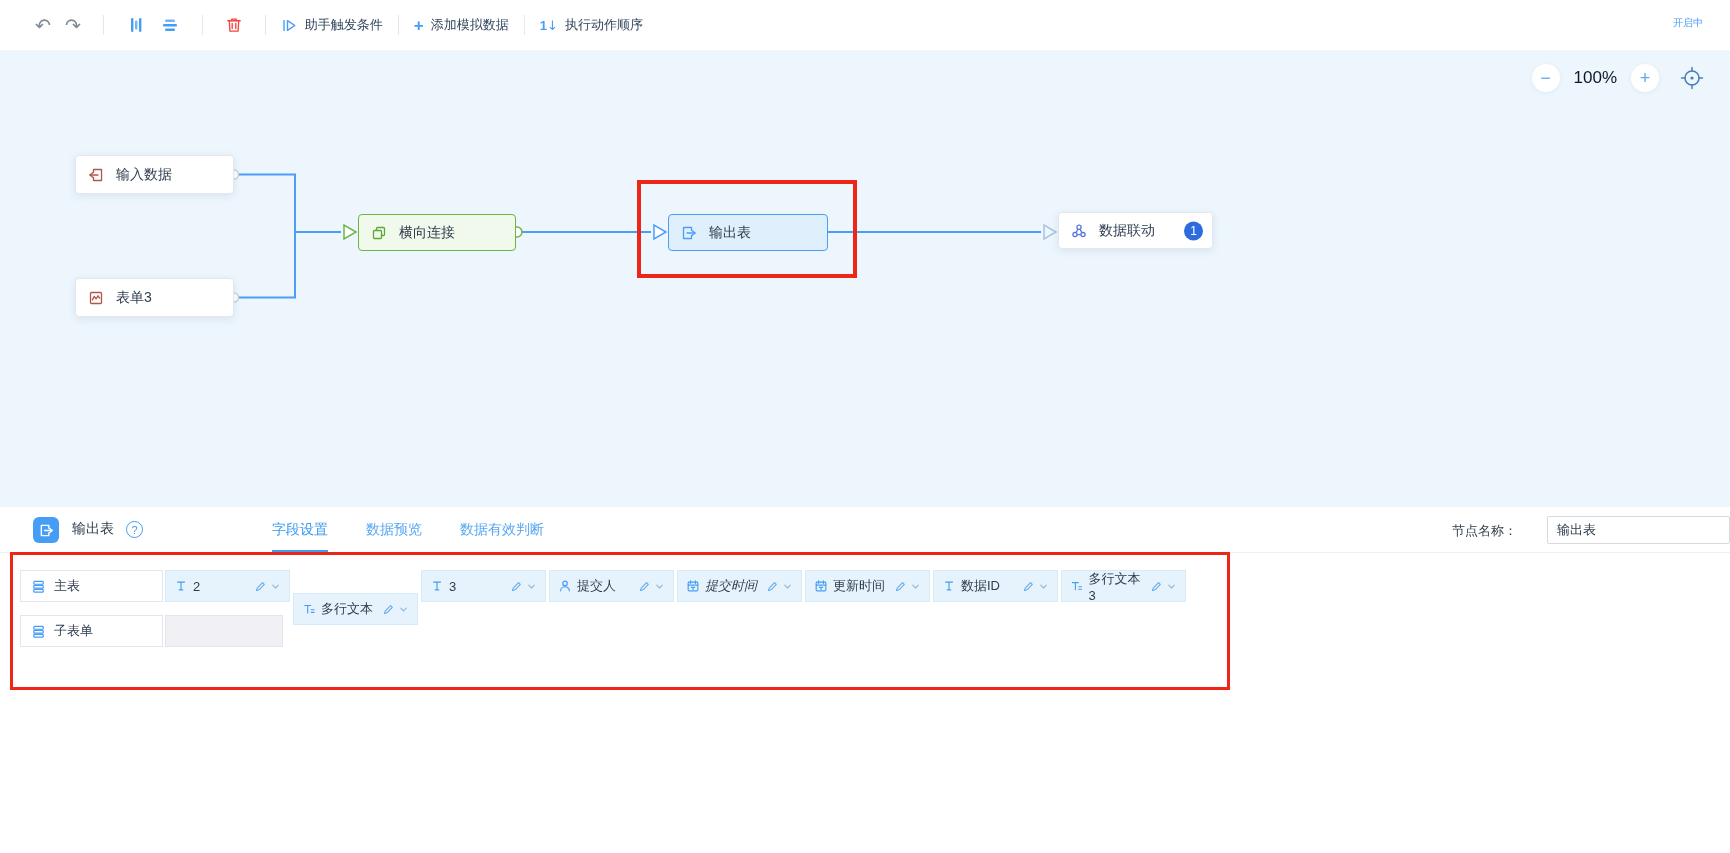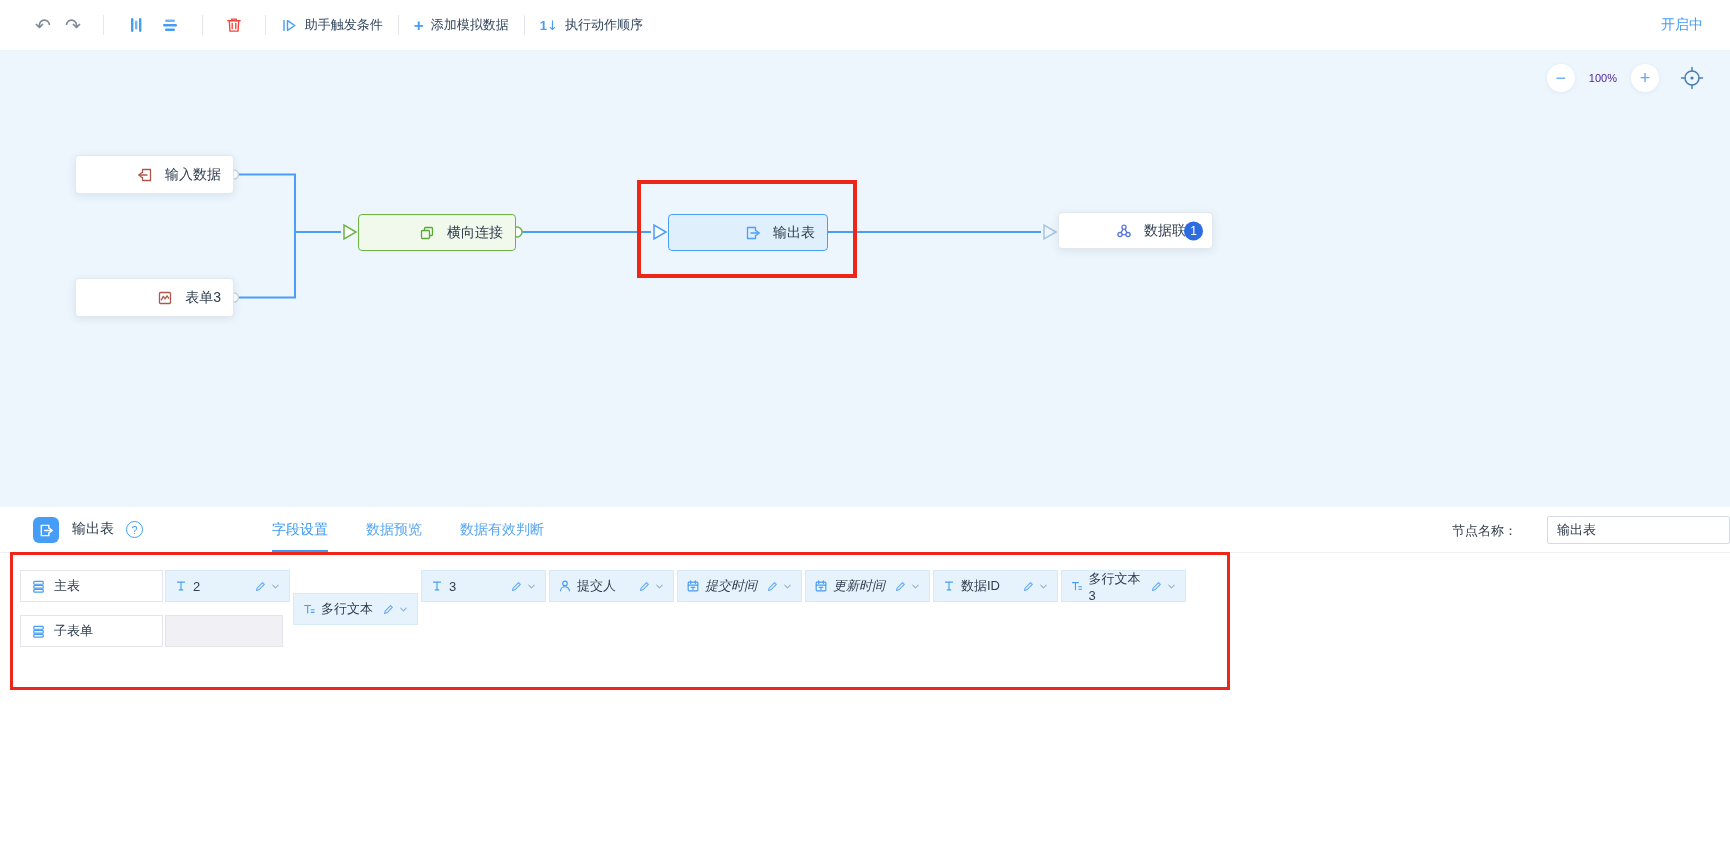--- a/index.html
+++ b/index.html
@@ -10,40 +10,40 @@
   
   .toolbar { position:absolute; top:0; left:0; width:1730px; height:50px; background:#fff;
              display:flex; align-items:center; padding-left:28px; }
   .tb-divider { width:1px; height:20px; background:#e4e8ec; margin:0 15px; }
   .tb-icon-btn { display:flex; align-items:center; justify-content:center; cursor:pointer; margin:0 7px; }
   .tb-arrow { font-size:19px; color:#7e8b99; line-height:1; font-family:"DejaVu Sans",sans-serif; }
   .tb-btn { display:flex; align-items:center; gap:7px; color:#33475f; font-size:13px; cursor:pointer; }
   .tb-plus { color:#459df5; font-size:17px; font-weight:bold; line-height:1; }
   .tb-num { color:#459df5; font-size:13px; font-weight:bold; }
   .tb-num .dn { font-family:"DejaVu Sans",sans-serif; font-weight:normal; }
-  .status-link { position:absolute; right:27px; top:16px; color:#459df5; font-size:14px; cursor:pointer; }
+  .status-link { position:absolute; right:27px; top:16px; color:#459df5; font-size:10px; cursor:pointer; }
 
   
   .canvas { position:absolute; top:50px; left:0; width:1730px; height:457px; background:#edf6fd; }
   .conn-svg { position:absolute; top:0; left:0; }
   .node { position:absolute; background:#fff; border:1px solid #e4e8ee; border-radius:4px;
           box-shadow:0 2px 8px rgba(26,54,89,.10); display:flex; align-items:center;
-          padding:0 12px; gap:12px; font-size:14px; color:#2e3c4e; cursor:pointer;justify-content:flex-end; }
+          padding:0 12px; gap:12px; font-size:14px; color:#2e3c4e; cursor:pointer; }
   .node-green { background:#f1f9ec; border:1px solid #6cb545; box-shadow:none; }
   .node-blue  { background:#e0effc; border:1px solid #4a9ef8; box-shadow:none; }
   .badge { position:absolute; right:9px; top:50%; transform:translateY(-50%); width:19px; height:19px;
            border-radius:50%; background:#2d6cdf; color:#fff; font-size:12px;
            display:flex; align-items:center; justify-content:center; }
   .red-annot { position:absolute; border:4px solid #ee2618; pointer-events:none; }
 
   .zoom-ctrl { position:absolute; top:14px; right:18px; display:flex; align-items:center; gap:14px; }
   .zc-btn { width:28px; height:28px; border-radius:50%; background:#fff; color:#65a8f2;
             display:flex; align-items:center; justify-content:center; font-size:18px;
             cursor:pointer; box-shadow:0 1px 4px rgba(30,60,100,.07); user-select:none; }
-  .zc-level { font-size:11px; color:#4c1d95; }
+  .zc-level { font-size:17px; color:#0f172a; }
 
   
   .panel-header { position:absolute; top:507px; left:0; width:1730px; height:46px; background:#fff;
                   border-bottom:1px solid #eef1f4; }
   .ph-icon { position:absolute; left:33px; top:10px; width:26px; height:26px; border-radius:6px;
              background:#459df5; display:flex; align-items:center; justify-content:center; }
   .ph-title { position:absolute; left:72px; top:13px; font-size:14px; color:#2e3c4e; }
   .help-circle { position:absolute; left:126px; top:14px; width:17px; height:17px; border-radius:50%;
                  border:1px solid #459df5; color:#459df5; font-size:11px; display:flex;
                  align-items:center; justify-content:center; cursor:pointer; }
@@ -299,21 +299,21 @@
       <span>提交时间</span>
       <span class="grow">
         <svg width="13" height="13" viewBox="0 0 16 16" fill="none" stroke="#63a9ef" stroke-width="1.3" stroke-linejoin="round">
             <path d="M3 13 l0.9-3.1 6.6-6.6 2.2 2.2-6.6 6.6 Z"></path>
           </svg>
         <svg width="11" height="11" viewBox="0 0 16 16" fill="none" stroke="#8fb6d9" stroke-width="1.6" stroke-linecap="round">
             <path d="M4 6 L8 10 L12 6"></path>
           </svg>
       </span>
     </div>
-    <div class="chip" style="left:805px; top:17px;font-style:italic;">
+    <div class="chip" style="left:805px; top:17px;">
       <svg width="14" height="14" viewBox="0 0 16 16" fill="none" stroke="#459df5" stroke-width="1.3" stroke-linecap="round">
           <rect x="2.5" y="3.5" width="11" height="10" rx="1"></rect>
           <path d="M5.3 2 v3 M10.7 2 v3 M2.5 7 h11 M6 9.5 h4 M8 9.5 v2.5"></path>
         </svg>
       <span>更新时间</span>
       <span class="grow">
         <svg width="13" height="13" viewBox="0 0 16 16" fill="none" stroke="#63a9ef" stroke-width="1.3" stroke-linejoin="round">
             <path d="M3 13 l0.9-3.1 6.6-6.6 2.2 2.2-6.6 6.6 Z"></path>
           </svg>
         <svg width="11" height="11" viewBox="0 0 16 16" fill="none" stroke="#8fb6d9" stroke-width="1.6" stroke-linecap="round">

